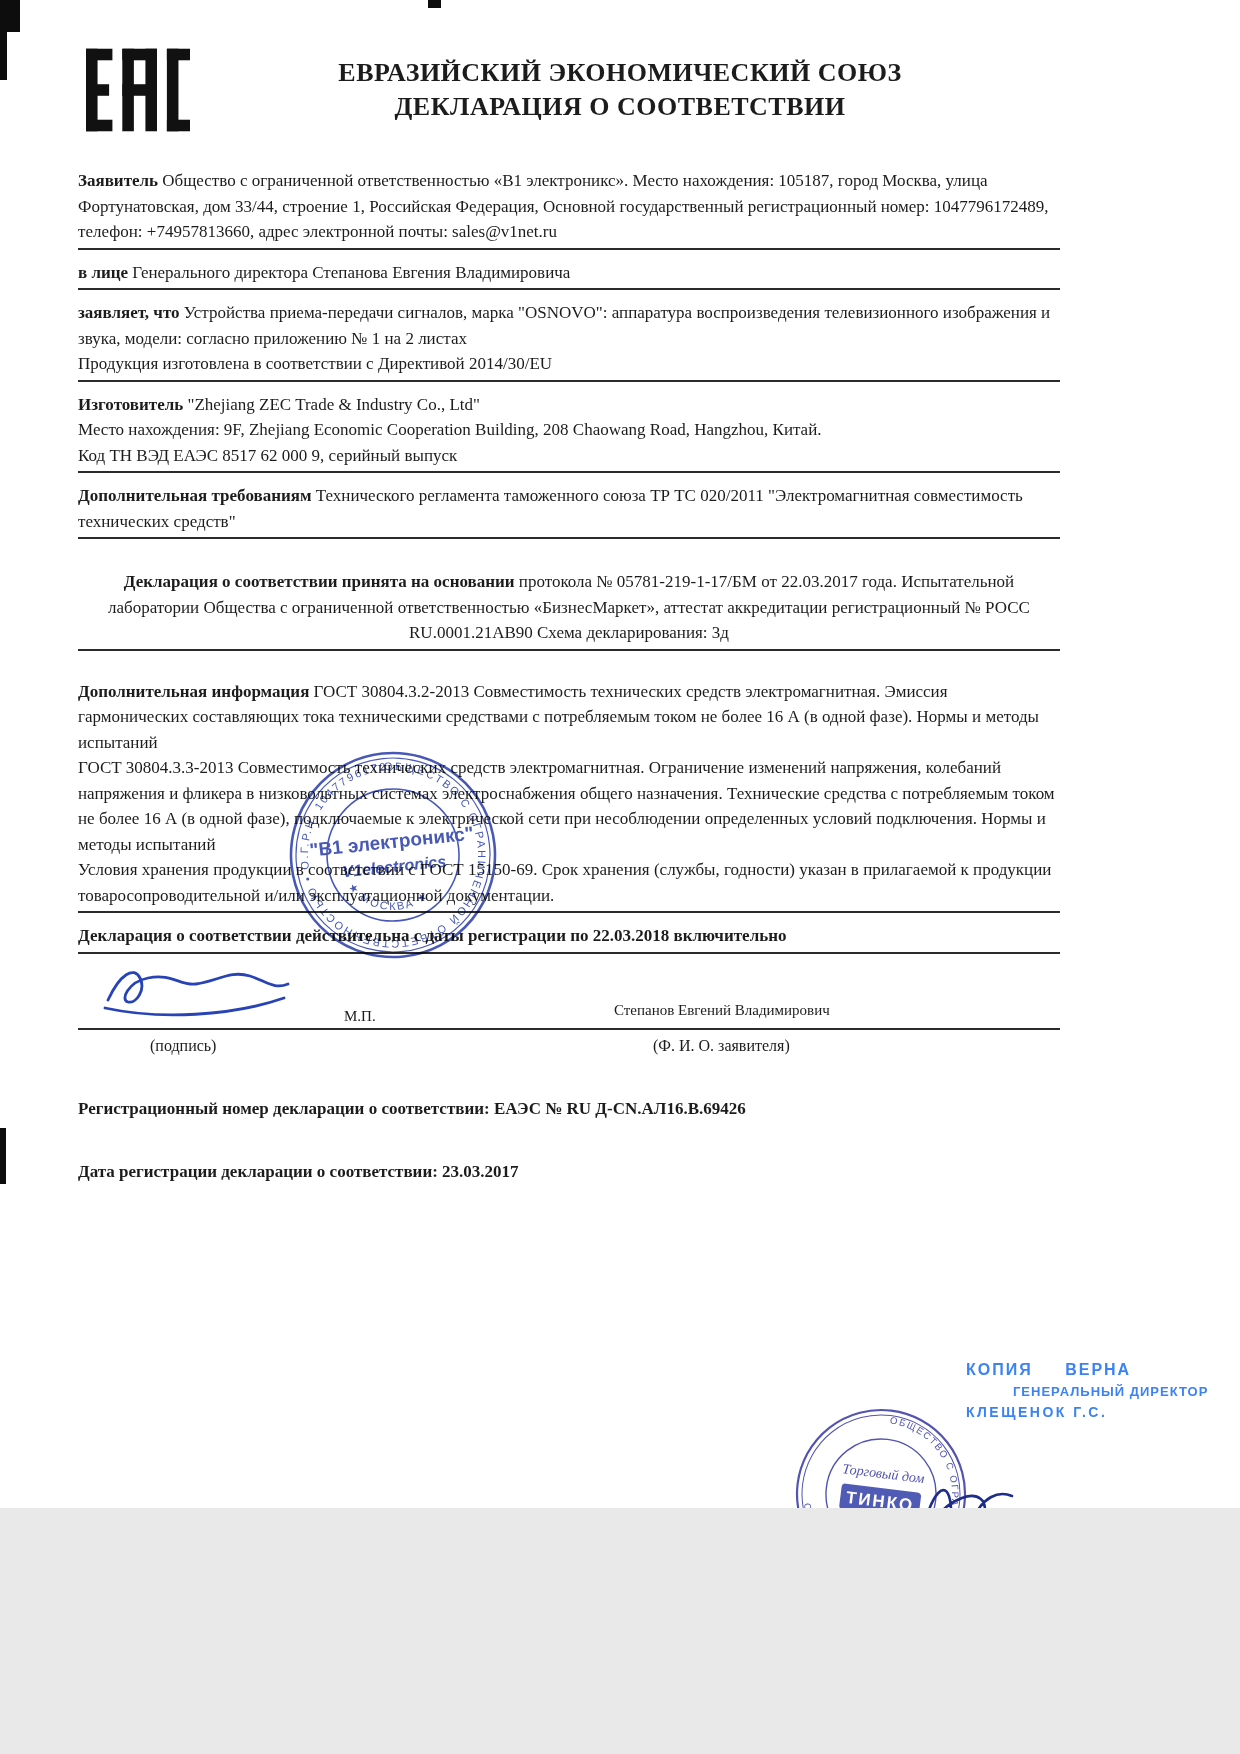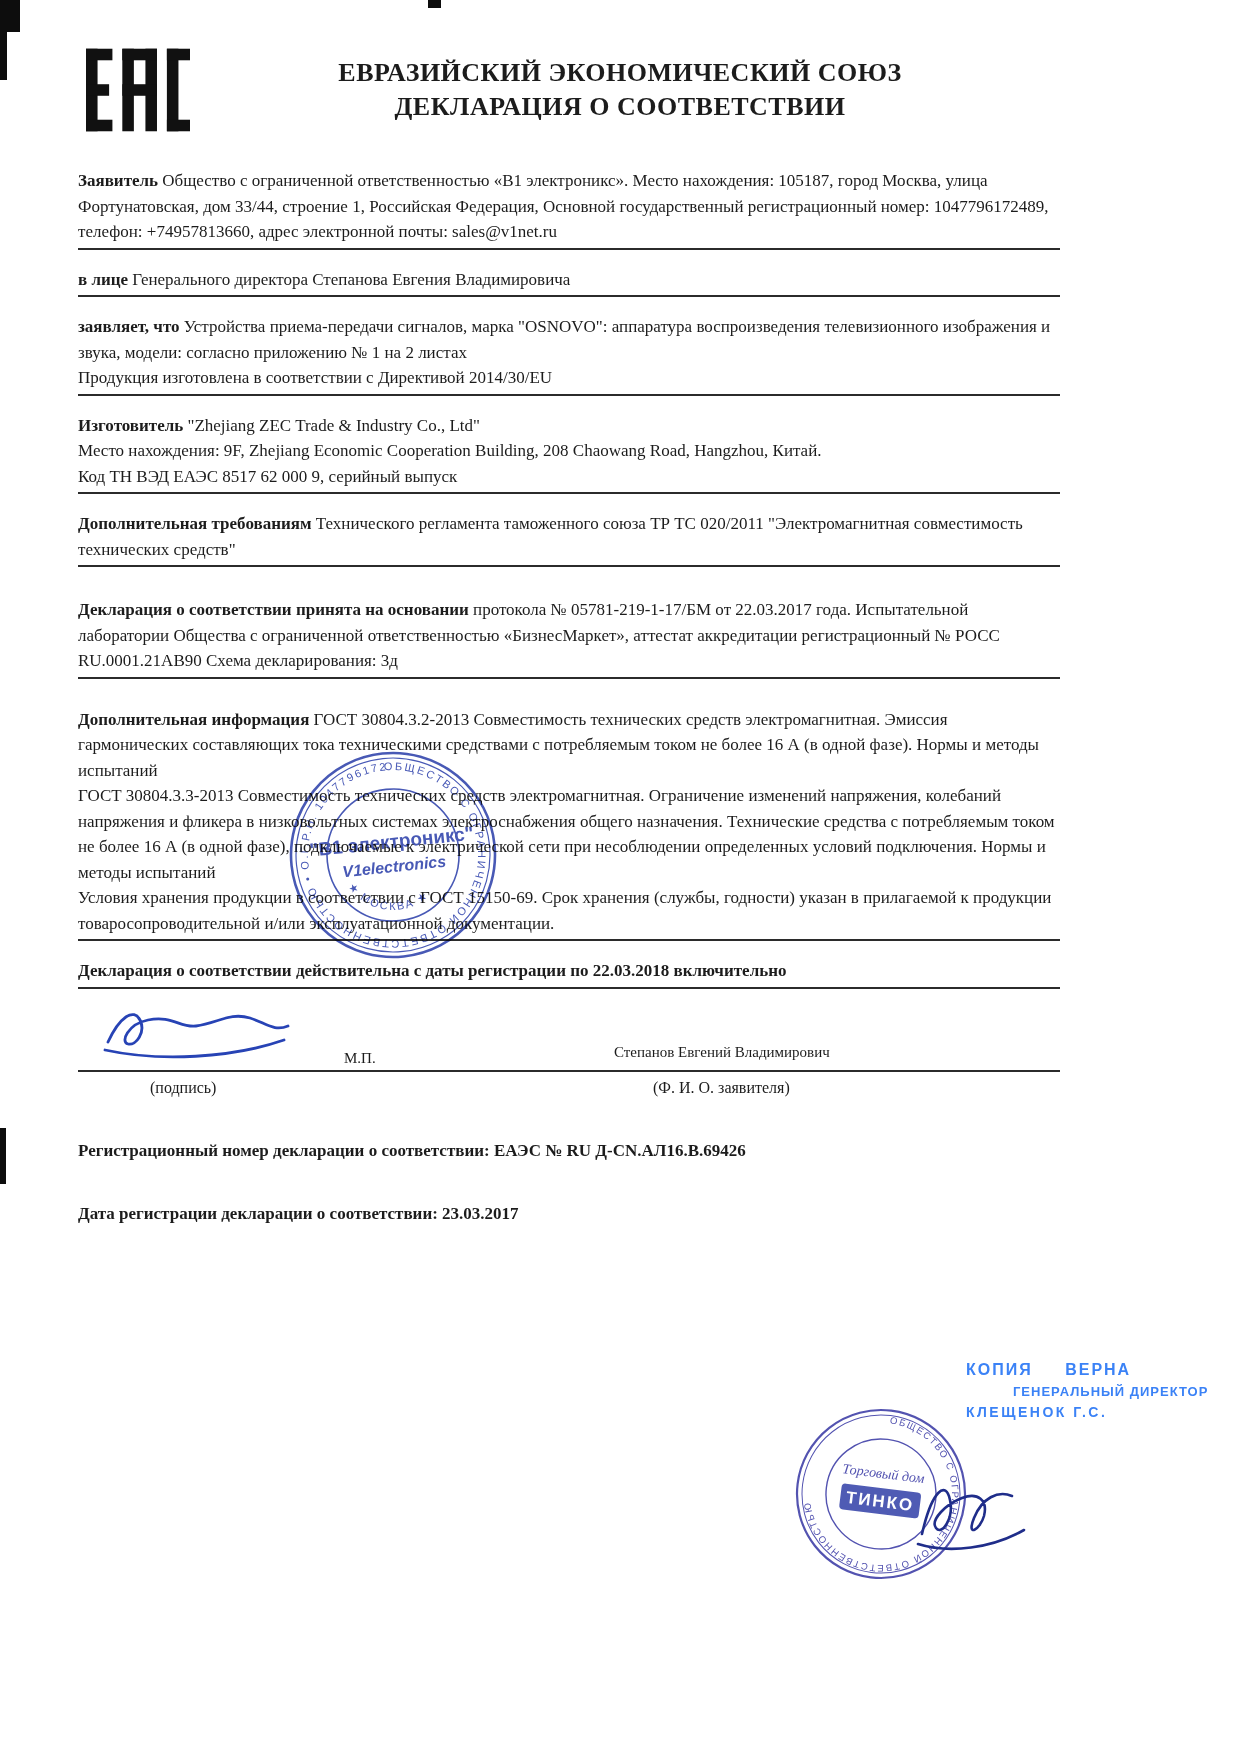--- a/index.html
+++ b/index.html
@@ -1,33 +1,33 @@
 <!DOCTYPE html>
 <html><head>
 <meta charset="utf-8">
 <style>
   html,body{margin:0;padding:0;background:#e9e9e9;}
   .page{
-    position:relative;width:1240px;height:1754px;background:#ffffff;
+    position:relative;width:1240px;height:1508px;background:#ffffff;
     font-family:"Liberation Serif", serif;color:#1c1c1c;overflow:hidden;
     margin:0 auto;
   }
   
   .eac-logo{position:absolute;left:86px;top:40px;width:104px;height:100px;}
   .doc-title{position:absolute;left:0;right:0;top:56px;text-align:center;
     font-weight:bold;font-size:26px;line-height:34px;letter-spacing:.5px;}
   
   .content{position:absolute;left:78px;top:168px;width:982px;
     font-size:17px;line-height:25.5px;}
   .blk{margin:0 0 3px 0;}
-  .rule{border-bottom:2px solid #2b2b2b;padding-bottom:3px;margin-bottom:17px;}
+  .rule{border-bottom:2px solid #2b2b2b;padding-bottom:3px;margin-bottom:10px;}
   .b{font-weight:bold;}
   .bold{font-weight:bold;}
   .gap30{margin-bottom:30px;}
-  .gap28{margin-bottom:28px;}
+  .gap28{margin-bottom:28px;text-align:center;}
   
   .sig-area{position:relative;height:102px;}
   .sig-rule{position:absolute;left:0;right:0;top:64px;border-top:2px solid #2b2b2b;}
   .cap{position:absolute;top:69px;font-size:16px;}
   .cap-left{left:72px;}
   .cap-right{left:575px;}
   .mp{position:absolute;left:266px;top:40px;font-size:15px;}
   .sig-name{position:absolute;left:536px;top:34px;font-size:15px;}
   .sig1{position:absolute;left:22px;top:-8px;width:205px;height:68px;}
   

